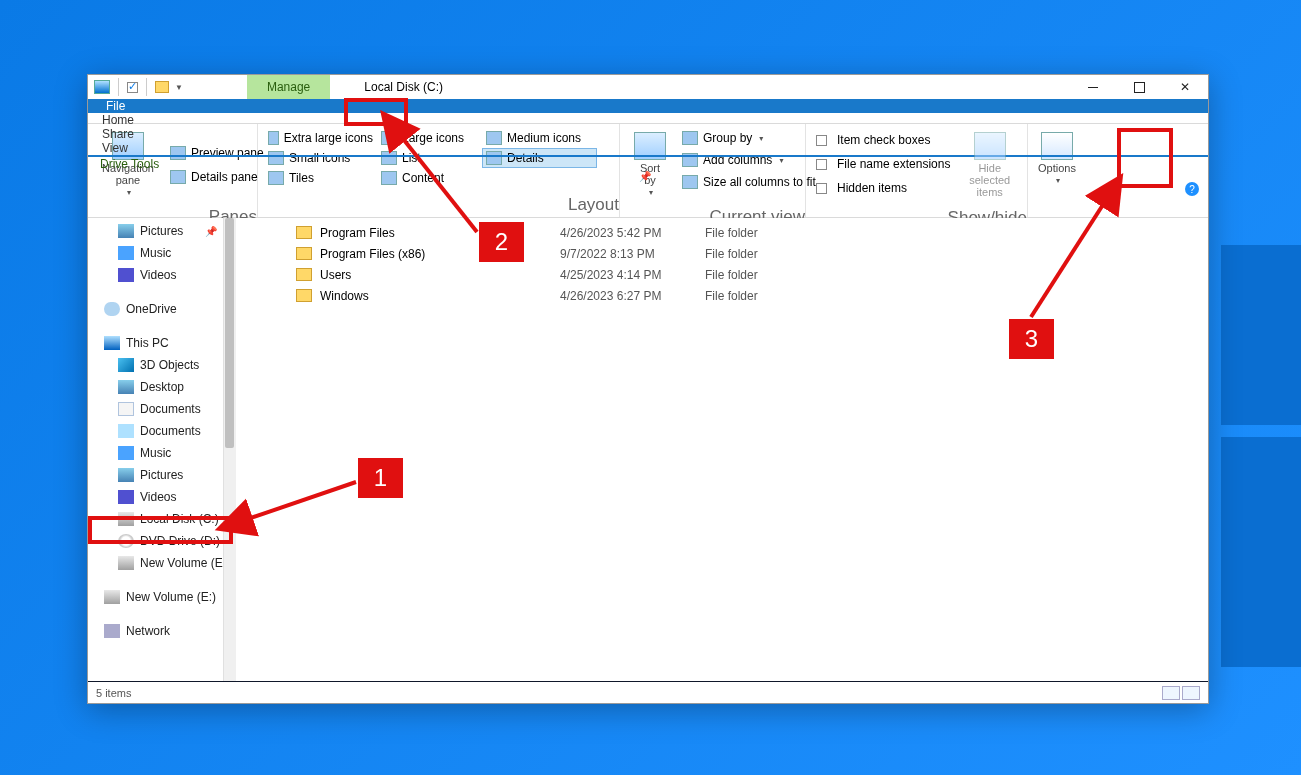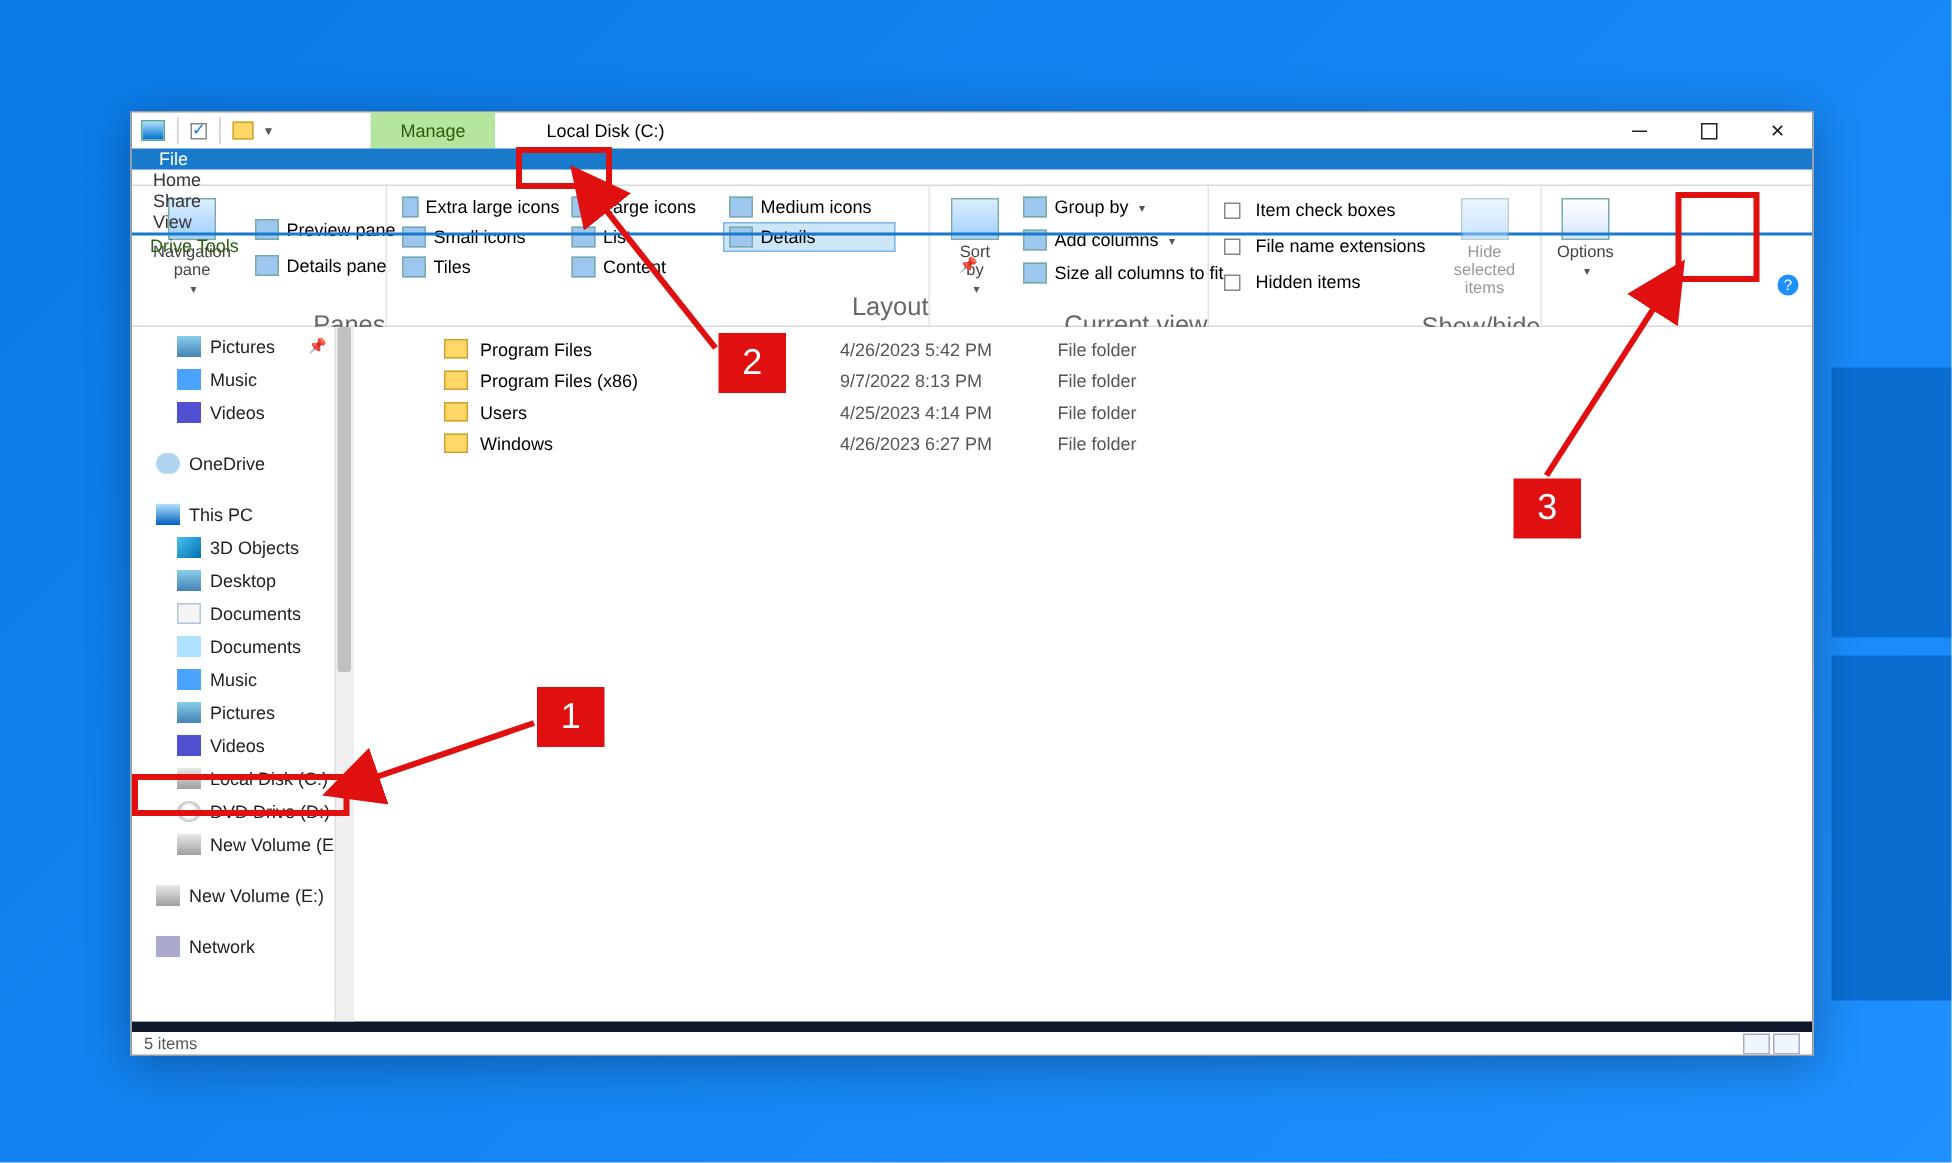--- a/index.html
+++ b/index.html
@@ -74,21 +74,21 @@
   .nic.net { background:#aac;}
   .nav-spacer { height:12px; }
   .pin { margin-left:auto; margin-right:18px; font-size:10px; color:#888;}
   .filepane { flex:1; background:#fff; padding:4px 12px; font-size:12px;}
   .frow { display:flex; height:21px; align-items:center;padding-left:48px;}
   .frow .fic { width:16px; height:13px; background:#ffd868; border:1px solid #d0a030; margin-right:8px;}
   .fname { width:240px; }
   .fdate { width:145px; color:#555;}
   .ftype { color:#555;}
   
-  .statusbar { height:22px; border-top:7px solid #0f172a; display:flex; align-items:center; padding:0 8px; font-size:11px; color:#555;gap:44px;}
+  .statusbar { height:22px; border-top:1px solid #0f172a; display:flex; align-items:center; padding:0 8px; font-size:11px; color:#555;gap:44px;}
   .statusbar .view-ic { margin-left:auto; display:flex; gap:2px;}
   .statusbar .view-ic div { width:18px; height:14px; border:1px solid #aac; background:#eef6ff;}
   
   .anno { position:absolute; pointer-events:none; }
   .redbox { border:4px solid #e01010; }
   .numbox { width:45px; height:40px; background:#e01010; color:#fff; font-size:24px; display:flex; align-items:center; justify-content:center; font-weight:400;}
   svg.arrow { position:absolute; overflow:visible;}
 </style>
 </head>
 <body>

